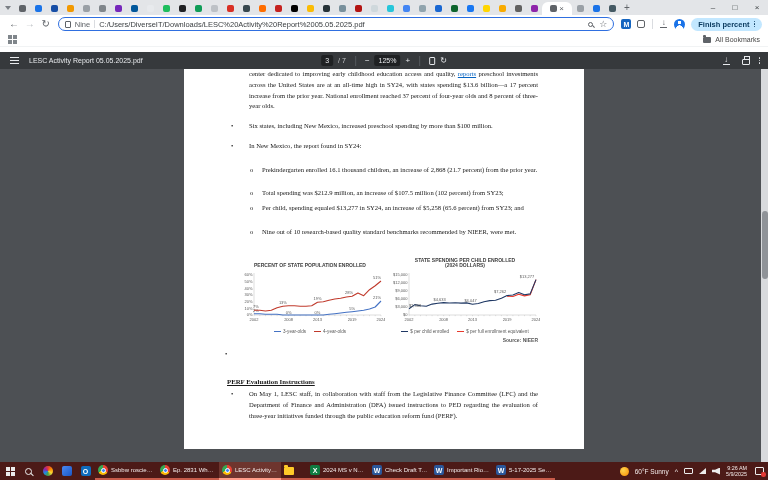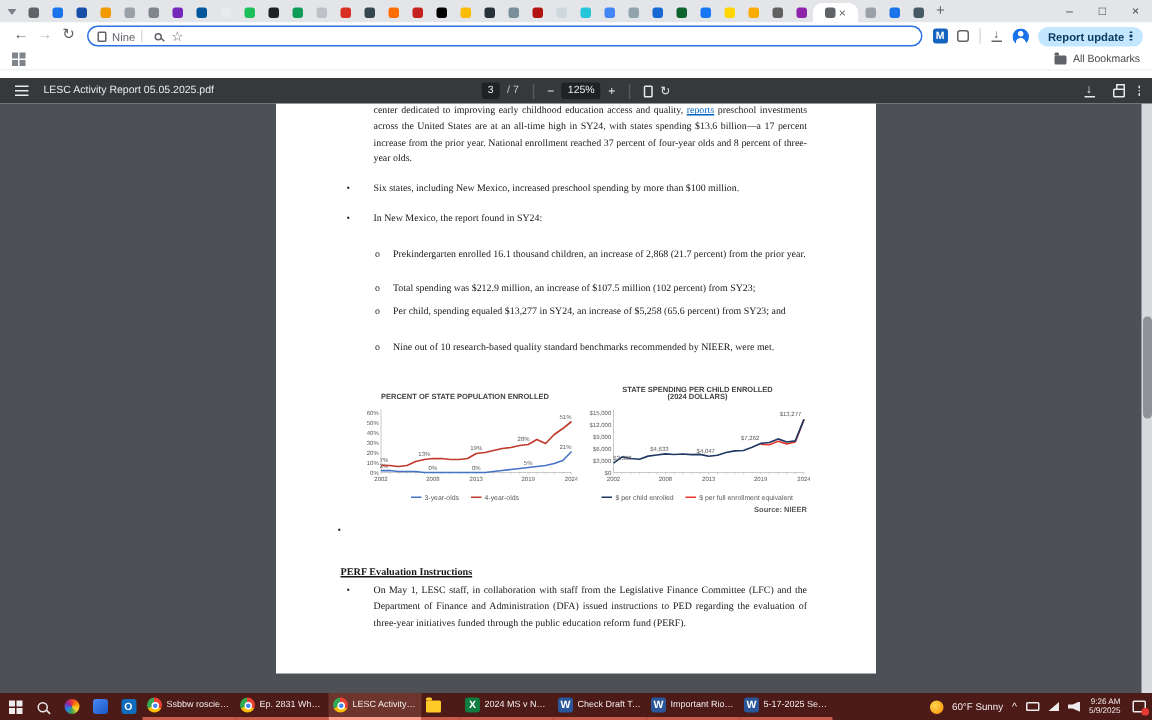--- a/index.html
+++ b/index.html
@@ -248,33 +248,34 @@
   </div>
 
   <div class="toolbar">
     <span class="navbtn">←</span>
     <span class="navbtn dis">→</span>
     <span class="navbtn">↻</span>
     <div class="omnibox">
       <span class="fileicon"></span>
       <span class="addr-prefix">Nine</span>
       <span class="addr-sep"></span>
+      <span class="addr-url">C:/Users/DiverseIT/Downloads/LESC%20Activity%20Report%2005.05.2025.pdf</span>
       <span class="magicon"></span>
       <span class="star">☆</span>
     </div>
     <span class="ext-m">M</span>
     <span class="ext-box"></span>
     <span class="vdiv"></span>
     <span class="dlicon">
         <b>↓</b>
         <i></i>
       </span>
     <span class="avatar"></span>
     <div class="update-pill">
-      <span>Report update</span>
+      <span>Finish percent</span>
       <span class="kebab">
           <i></i>
           <i></i>
           <i></i>
         </span>
     </div>
   </div>
 
   <div class="bookmarksbar">
     <span class="gridicon"></span>

